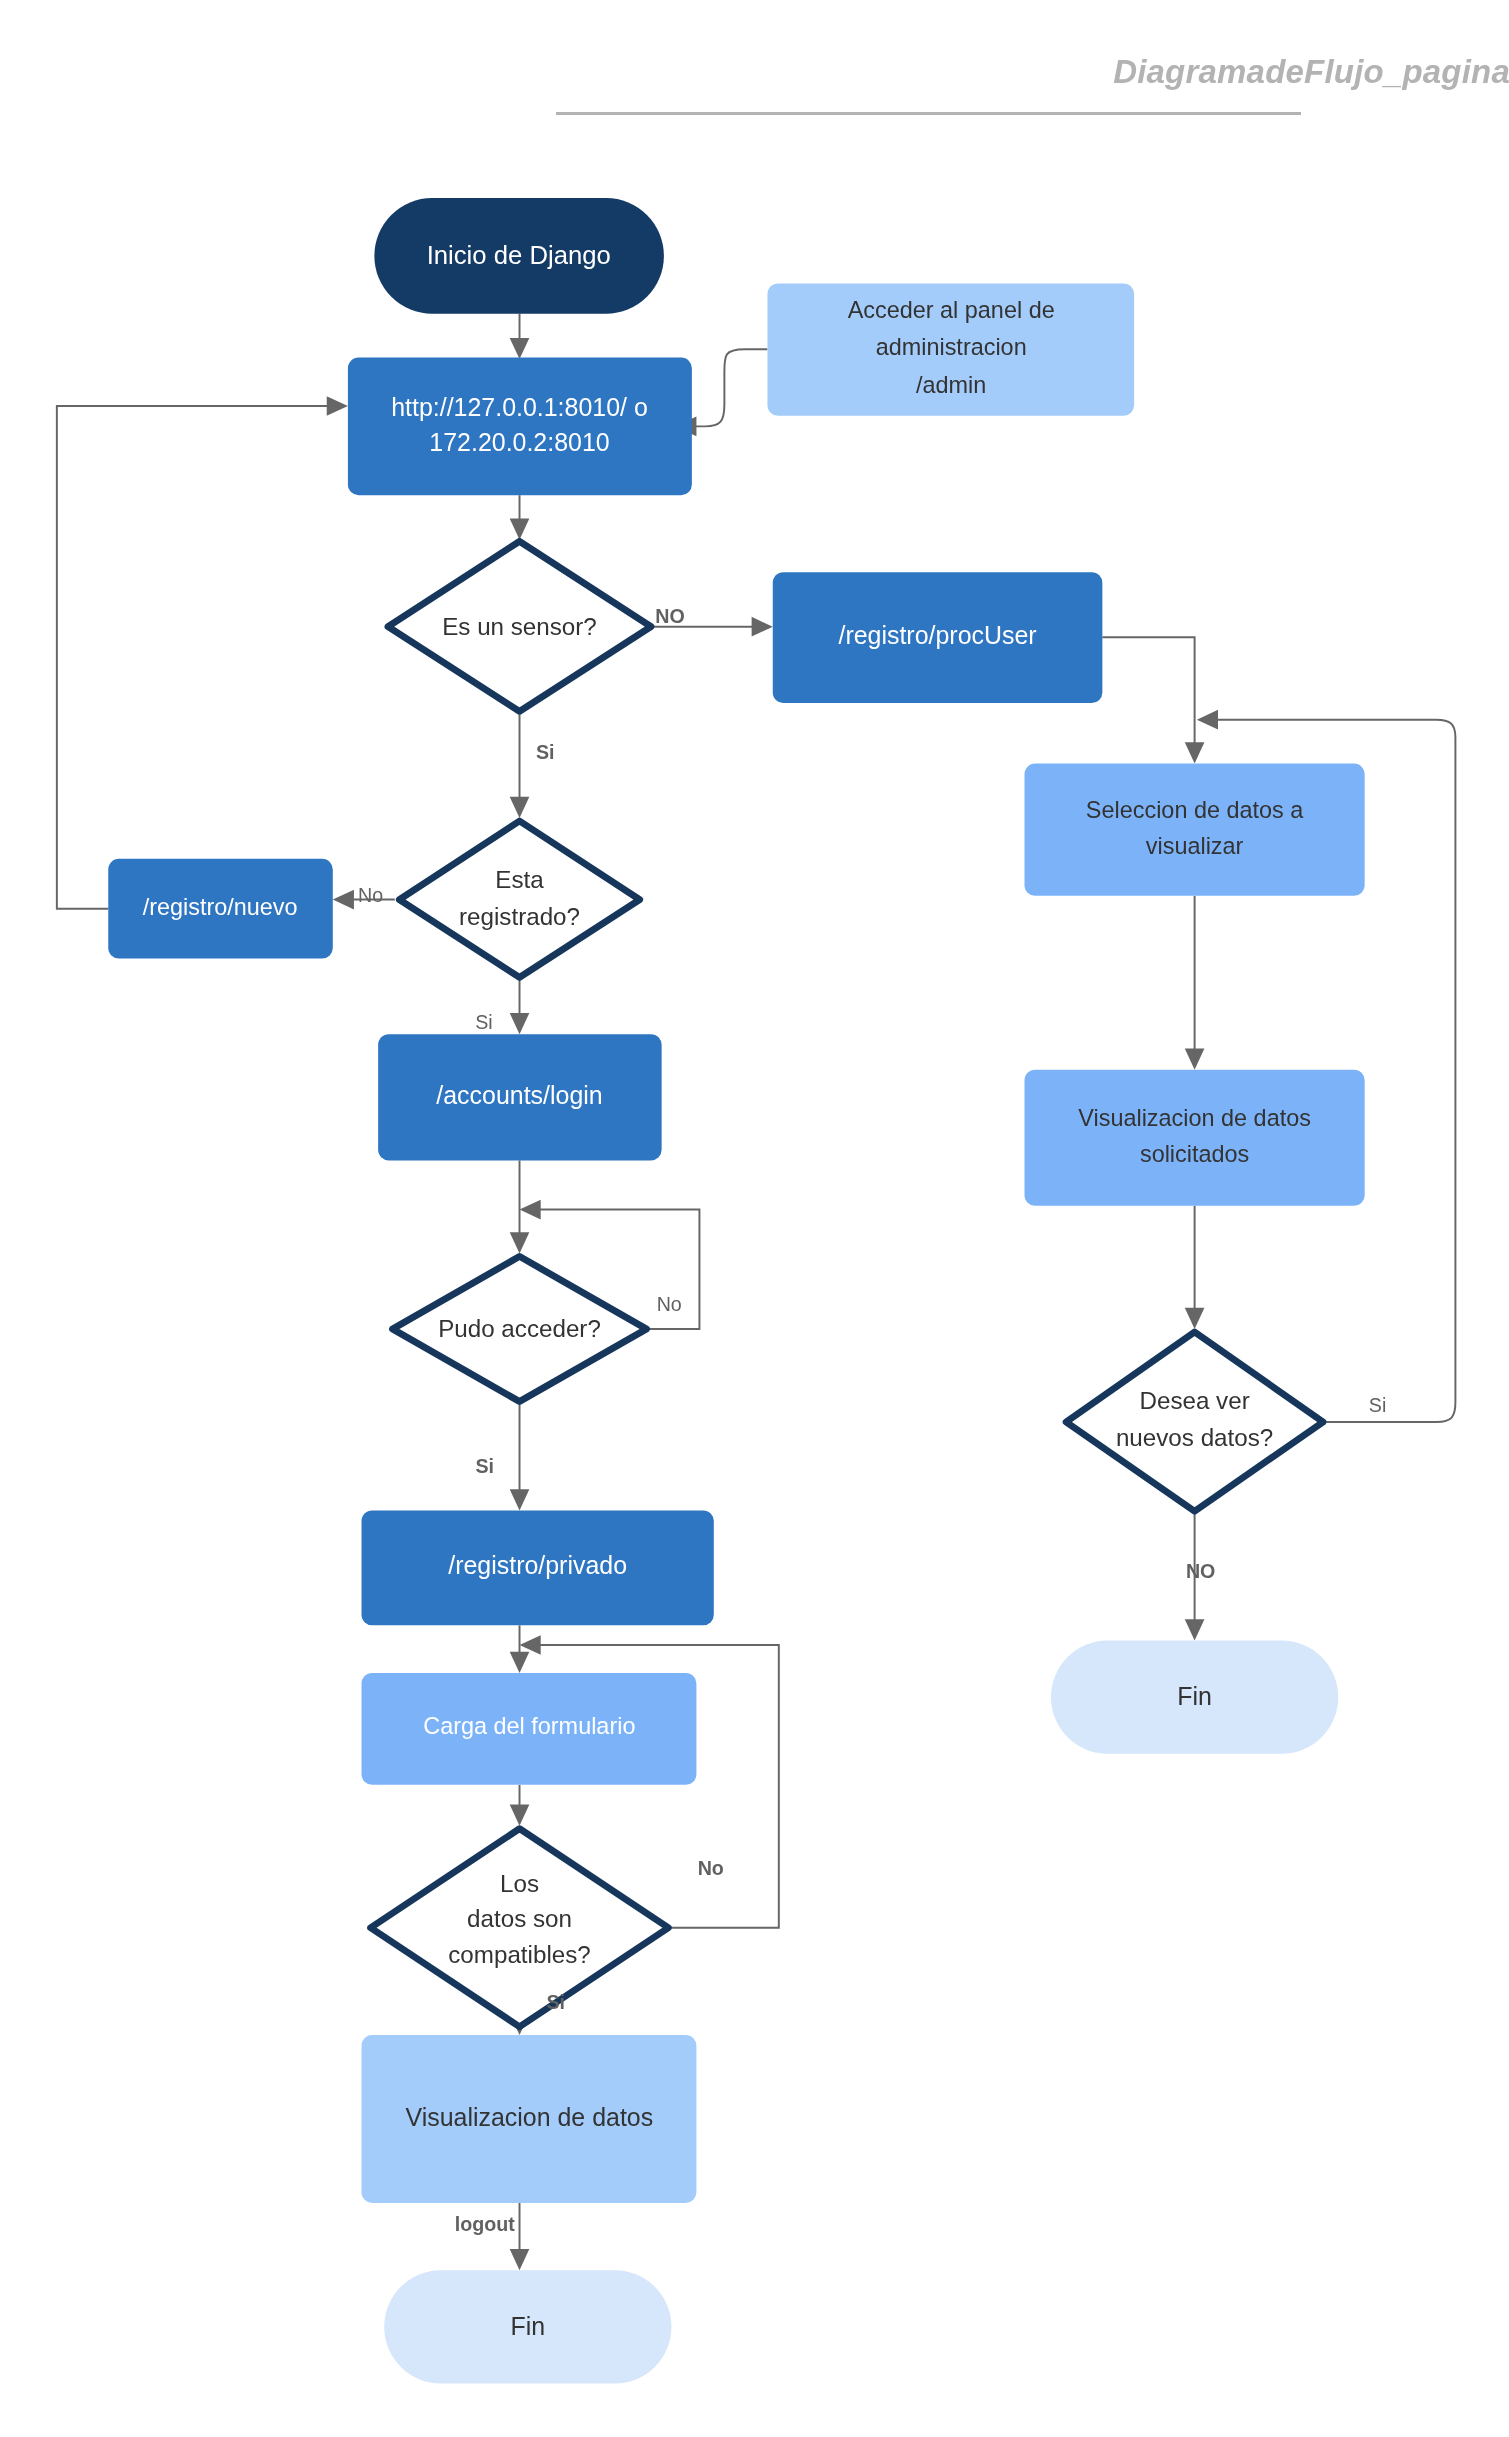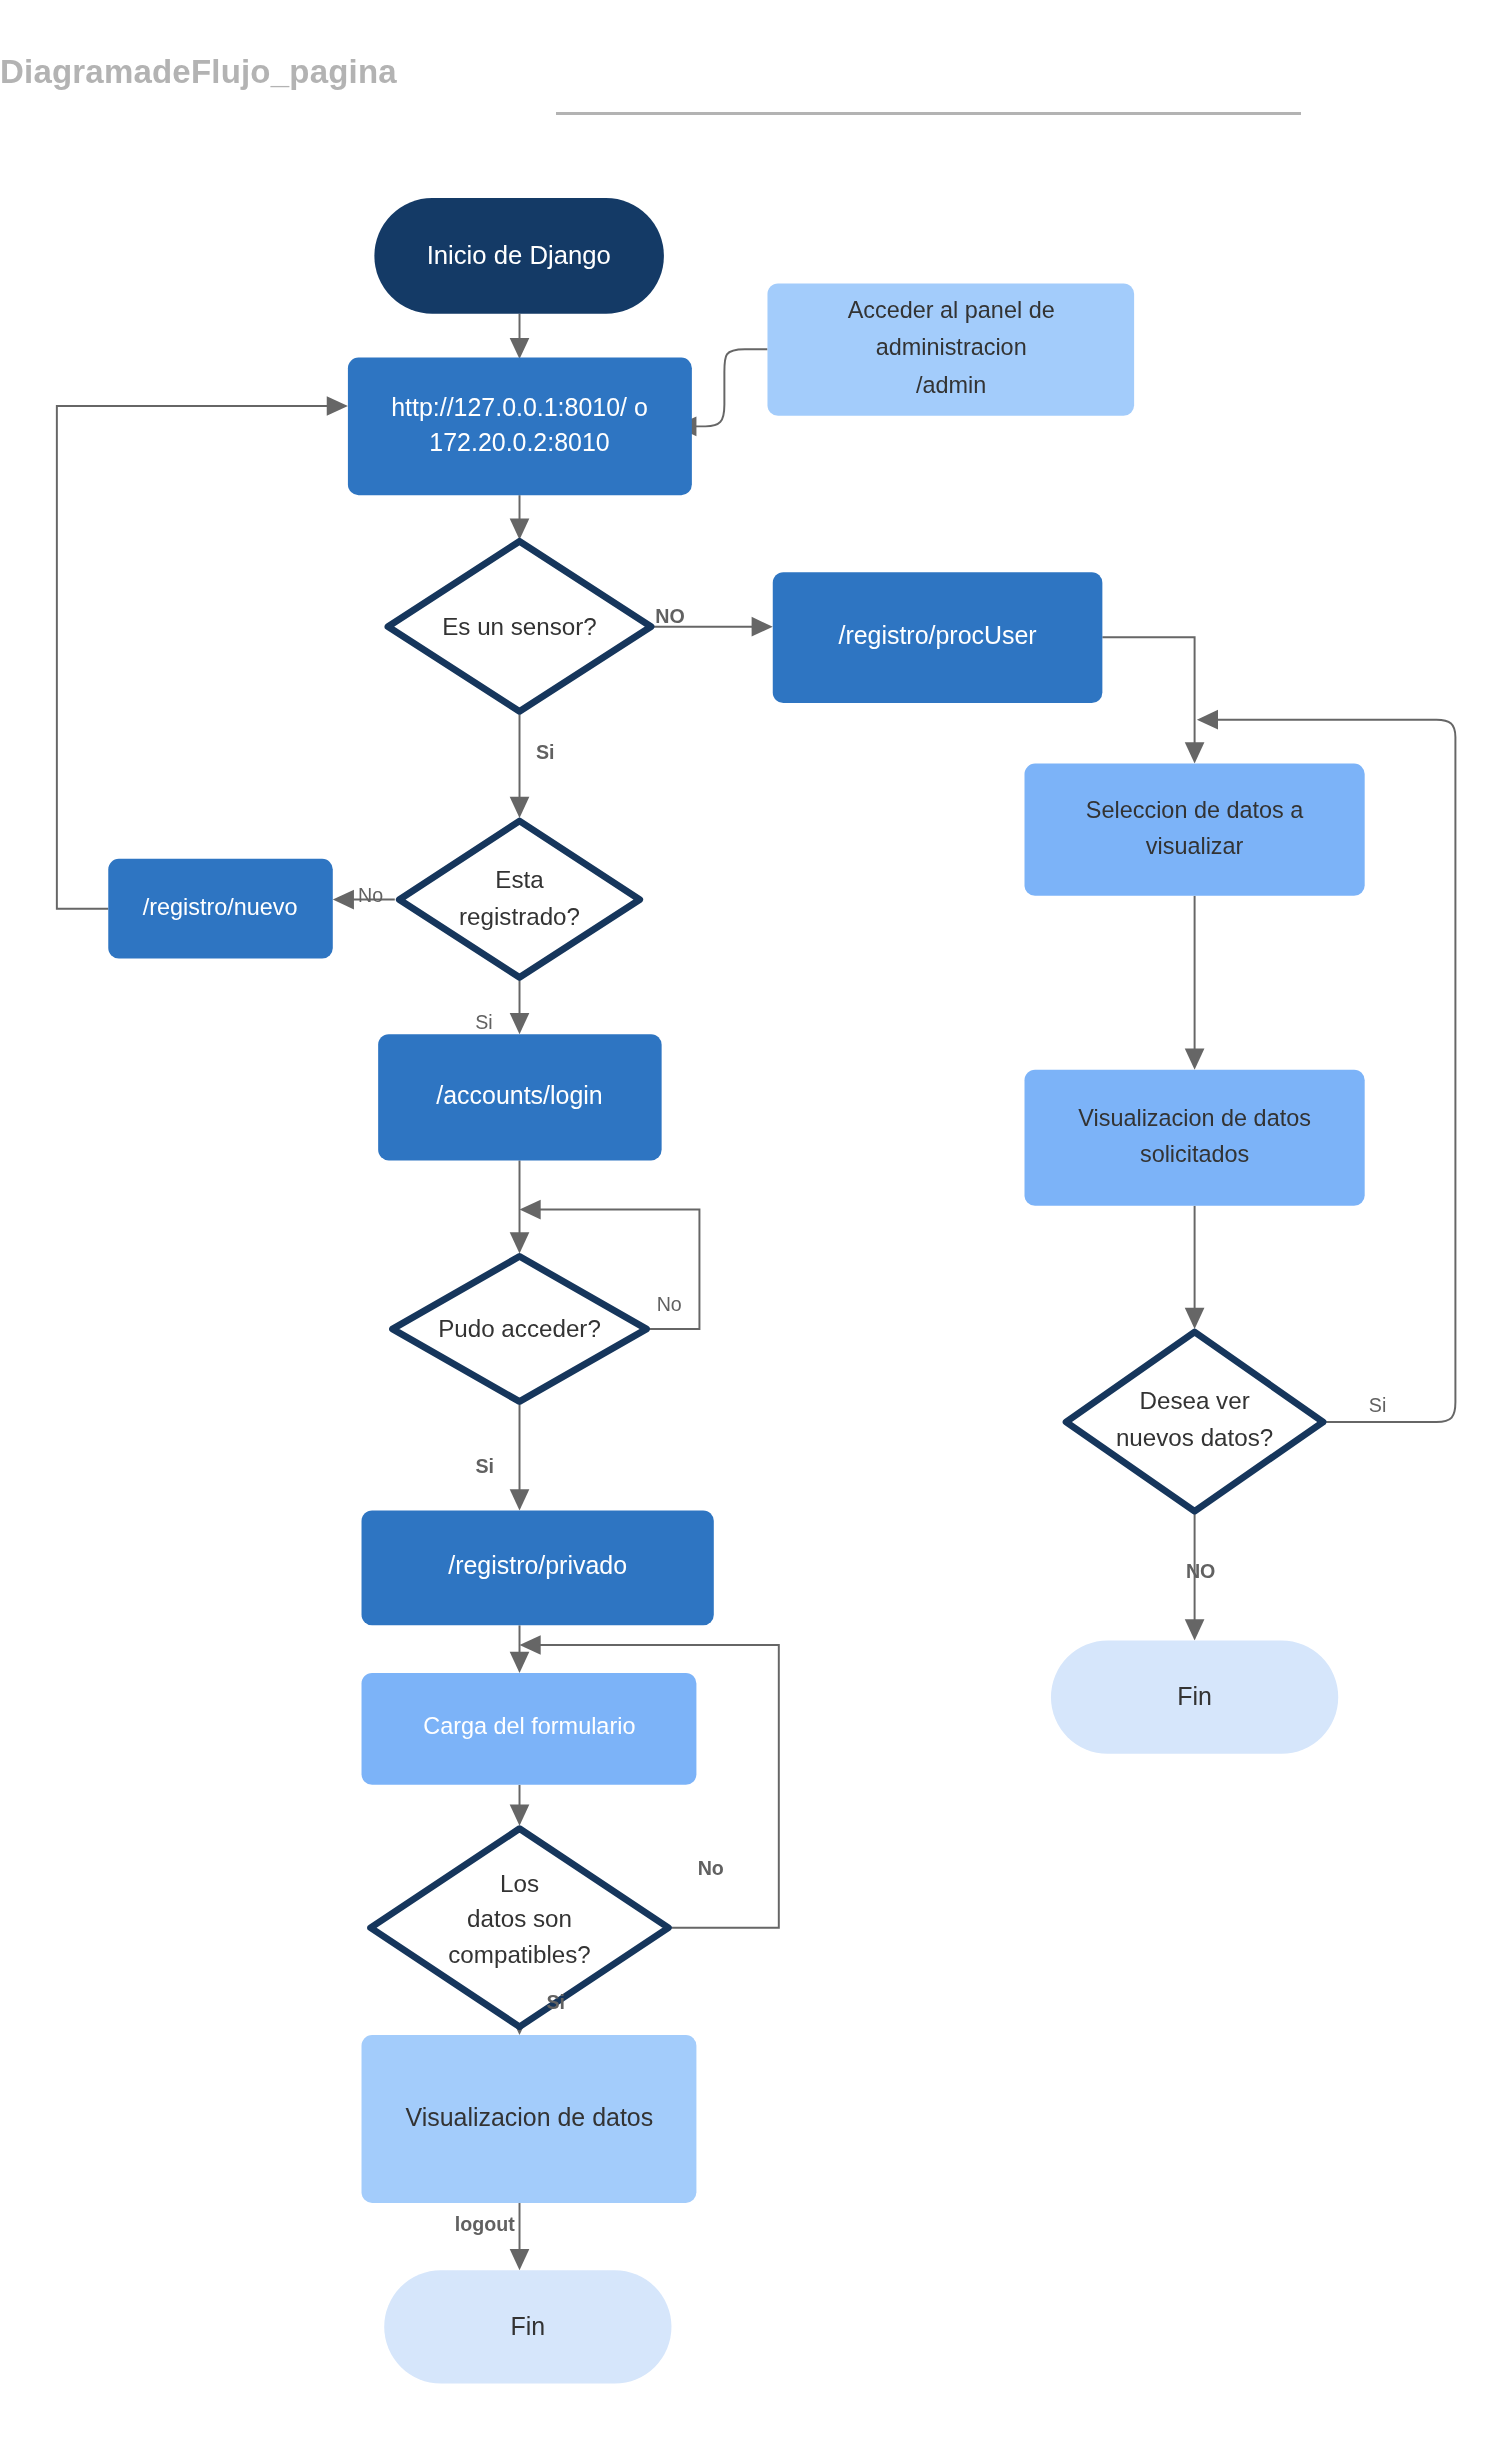--- a/index.html
+++ b/index.html
@@ -15,21 +15,22 @@
     width: 1510px;
     height: 2438px;
     background: #ffffff;
     overflow: hidden;
   }
   #title-block {
     position: absolute;
     left: 0;
     top: 53px;
     width: 1510px;
-    text-align: left;
+    text-align: right;
+    font-style: italic;
   }
   #doc-title {
     font-size: 33px;
     font-weight: bold;
     color: #b3b3b3;
     letter-spacing: 0.2px;
     display: inline-block;
   }
   #title-rule {
     position: absolute;

